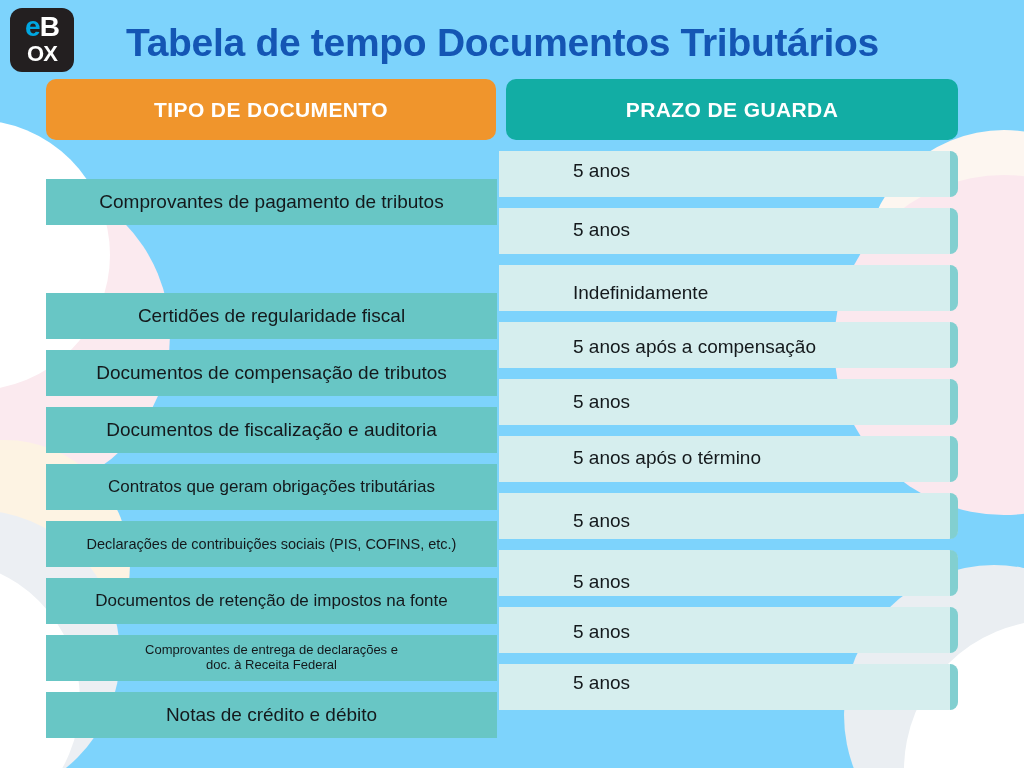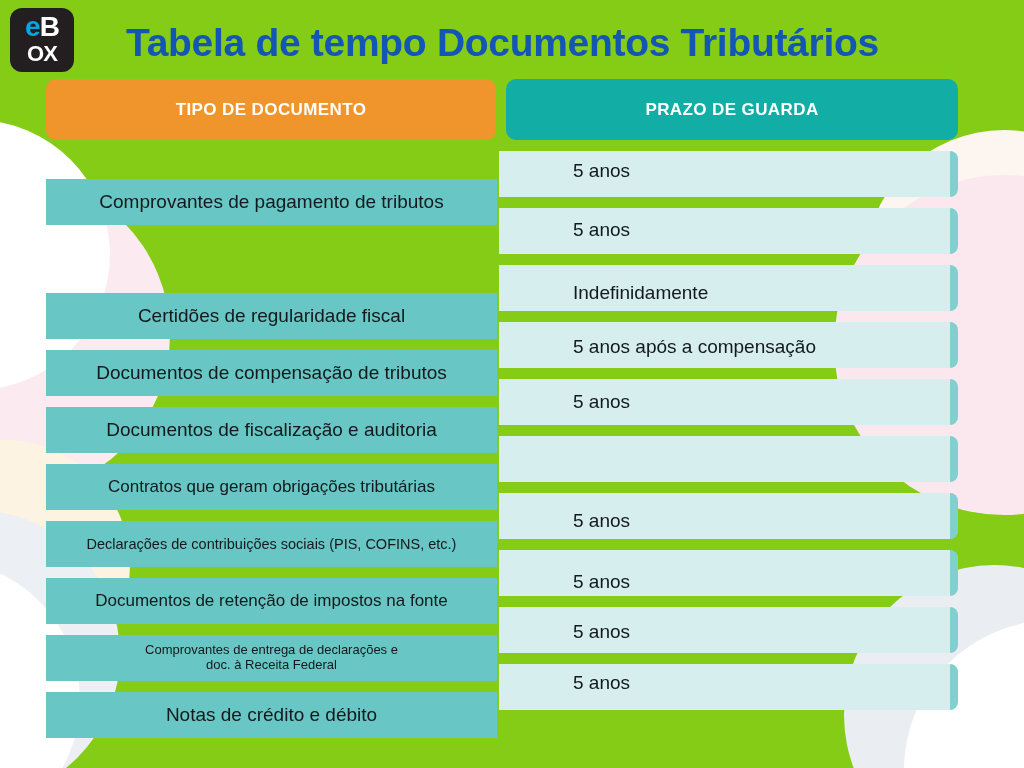--- a/index.html
+++ b/index.html
@@ -10,21 +10,21 @@
     width: 1024px;
     height: 768px;
     background: #ffffff;
     font-family: "Liberation Sans", sans-serif;
     overflow: hidden;
   }
   #stage {
     position: relative;
     width: 1024px;
     height: 768px;
-    background: #84cc16;
+    background: #7dd3fc;
     overflow: hidden;
   }
 
   
   .deco {
     position: absolute;
     border-radius: 50%;
     pointer-events: none;
   }
   .deco-pink-left {
@@ -146,21 +146,21 @@
     top: 0;
     width: 1024px;
     height: 768px;
     z-index: 10;
   }
 
   .hdr-cell {
     position: absolute;
     border-radius: 10px;
     color: #ffffff;
-    font-size: 17px;
+    font-size: 21px;
     font-weight: bold;
     letter-spacing: 0.4px;
     display: flex;
     align-items: center;
     justify-content: center;
     box-sizing: border-box;
   }
   #hdr-left {
     left: 46px;
     top: 79px;
@@ -288,20 +288,21 @@
         <div class="row" style="top: 379px;">
           <div class="cell-left sz-lg">Documentos de fiscalização e auditoria</div>
           <div class="cell-right">
             <span class="txt" style="top: 12px;">5 anos</span>
             <div class="edge"></div>
           </div>
         </div>
         <div class="row" style="top: 436px;">
           <div class="cell-left sz-md">Contratos que geram obrigações tributárias</div>
           <div class="cell-right">
+            <span class="txt" style="top: 11px;">5 anos após o término</span>
             <div class="edge"></div>
           </div>
         </div>
         <div class="row" style="top: 493px;">
           <div class="cell-left sz-sm">Declarações de contribuições sociais (PIS, COFINS, etc.)</div>
           <div class="cell-right">
             <span class="txt" style="top: 17px;">5 anos</span>
             <div class="edge"></div>
           </div>
         </div>

